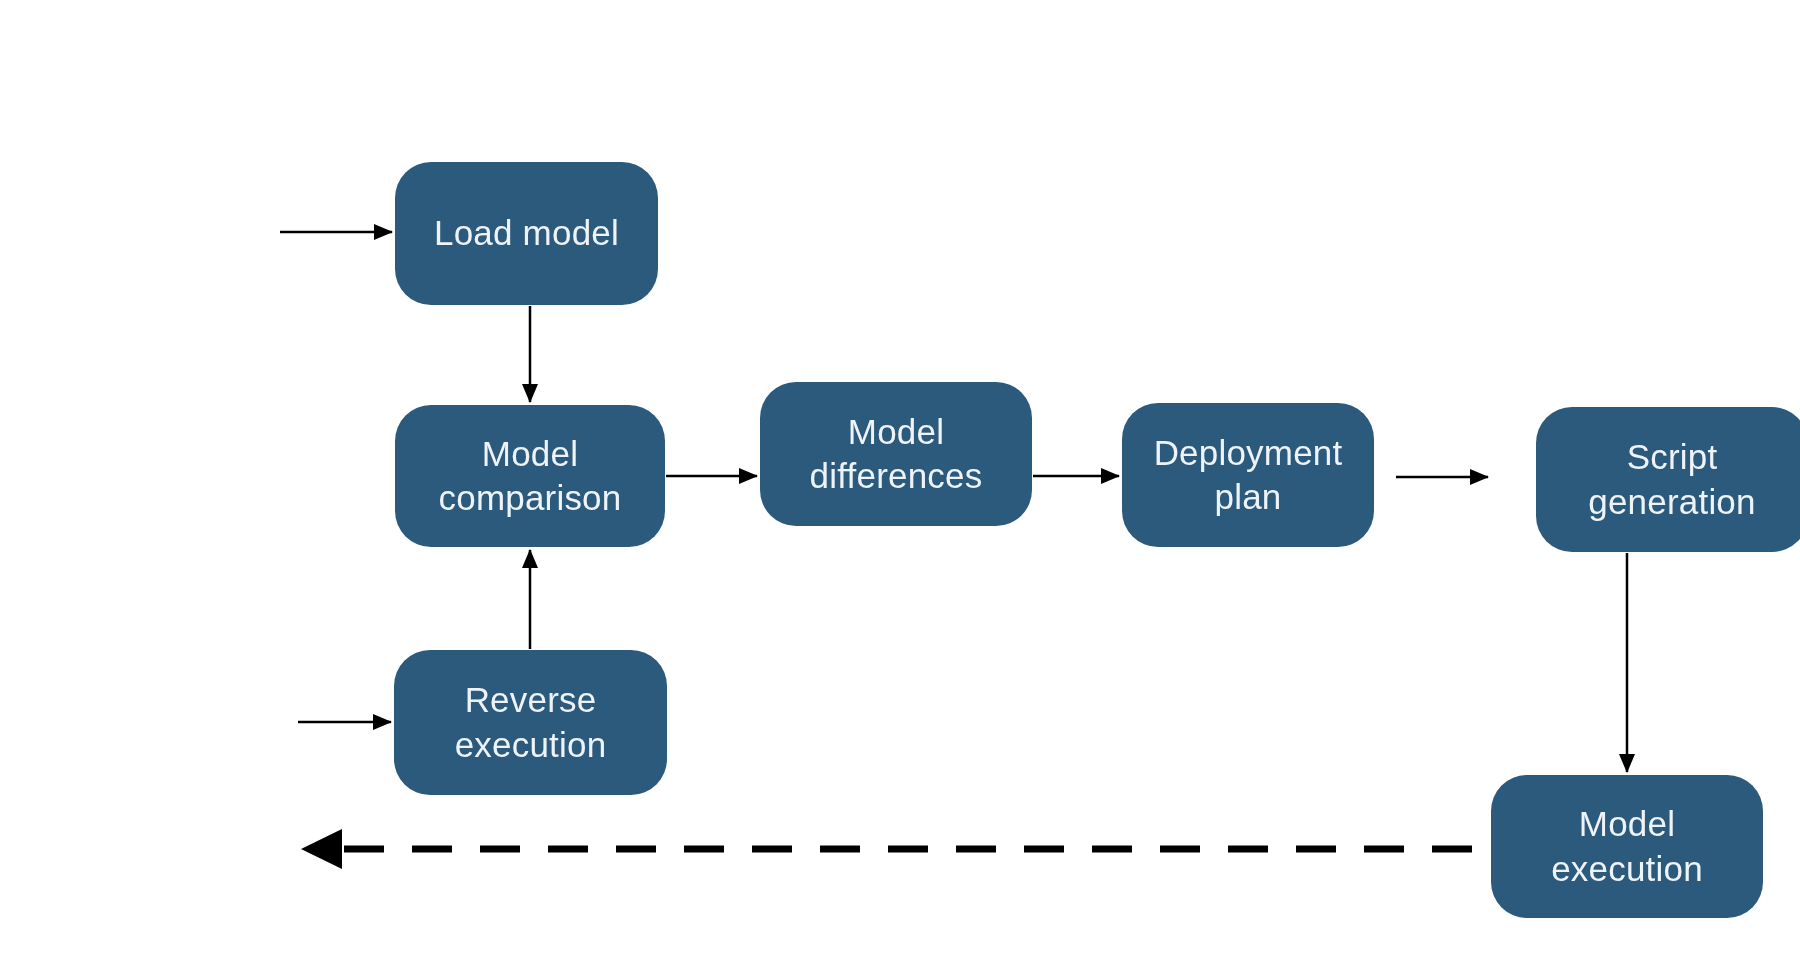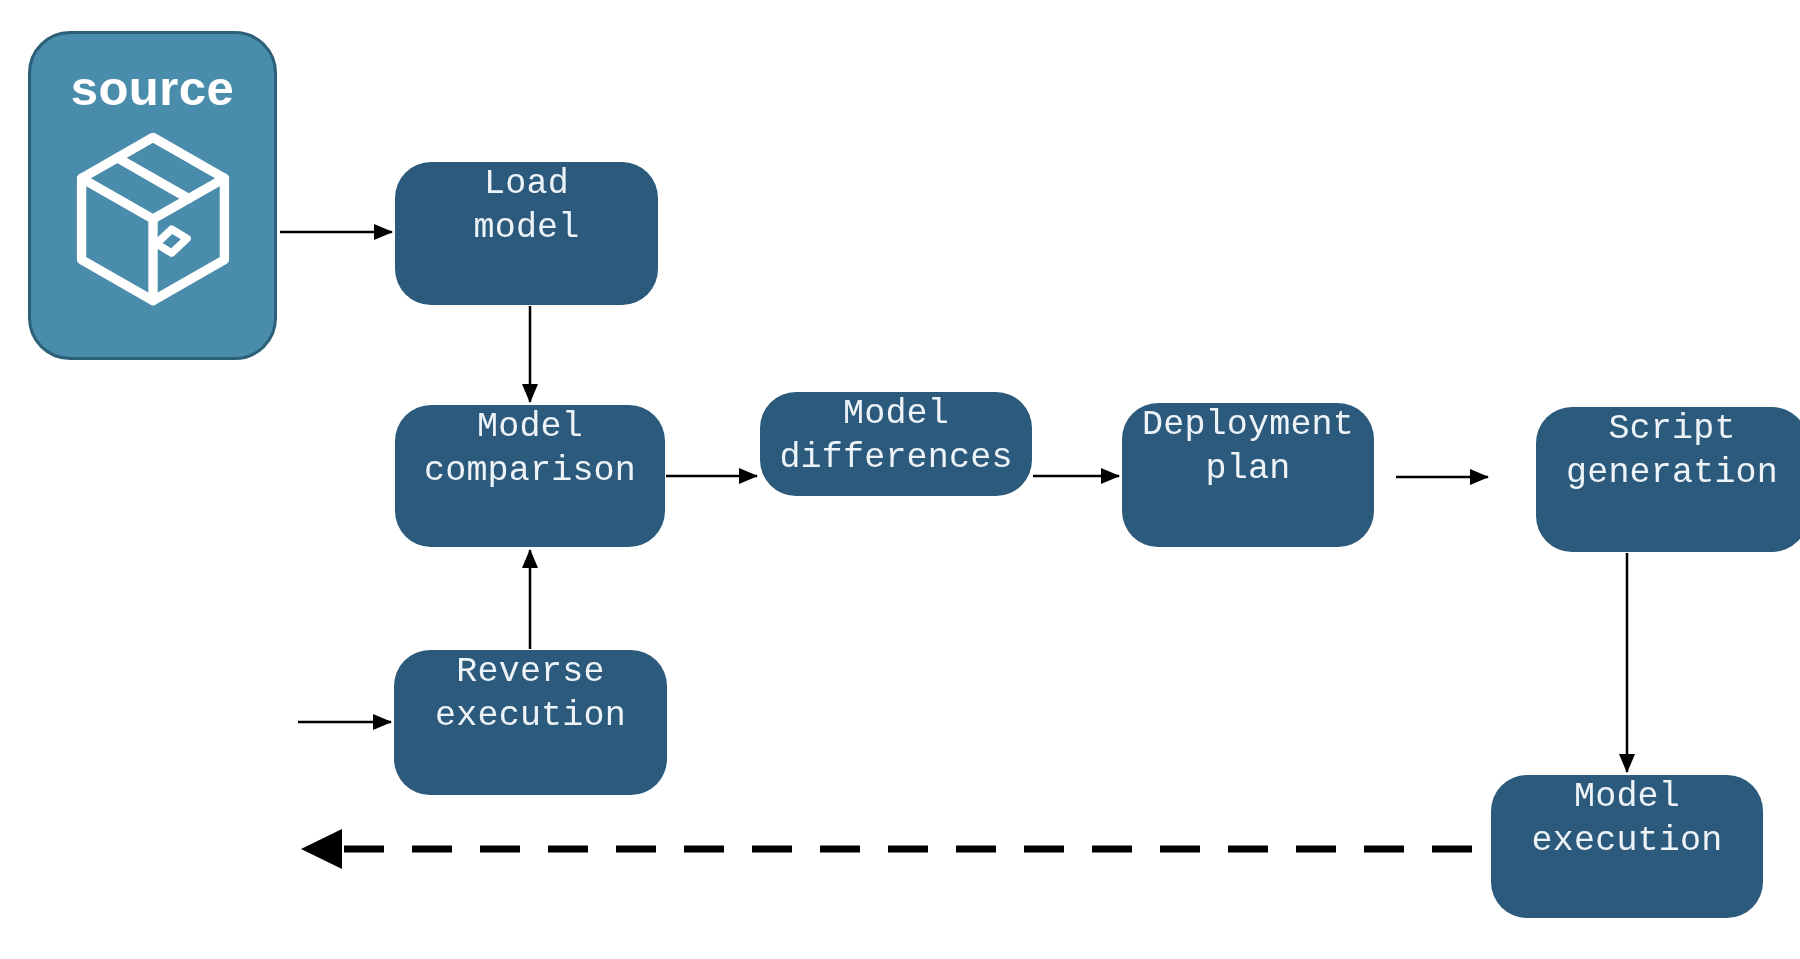--- a/index.html
+++ b/index.html
@@ -10,25 +10,25 @@
     background: var(--page-bg, #ffffff);
     font-family: "Liberation Sans", "DejaVu Sans", sans-serif;
     overflow: hidden;
   }
   
   .node {
     position: absolute;
     background: var(--node-fill, #2B5A7C);
     border-radius: 36px;
     display: flex;
+    align-items: center;
     justify-content: center;
     text-align: center;
     box-sizing: border-box;
     padding: 0 34px;
-    font-family: Liberation Mono, monospace;
   }
   .node .label {
     color: var(--node-text, #EEF3F8);
     font-size: 35px;
     line-height: 1.26;
     font-weight: 400;
     letter-spacing: 0.2px;
   }
   
   .endpoint {
@@ -74,41 +74,31 @@
     <line x1="1396" y1="477" x2="1488" y2="477" stroke="#000" stroke-width="2.5" marker-end="url(#arrow)"></line>
     <line x1="1627" y1="553" x2="1627" y2="772" stroke="#000" stroke-width="2.5" marker-end="url(#arrow)"></line>
     <line x1="298" y1="722" x2="391" y2="722" stroke="#000" stroke-width="2.5" marker-end="url(#arrow)"></line>
     <line x1="530" y1="649" x2="530" y2="550" stroke="#000" stroke-width="2.5" marker-end="url(#arrow)"></line>
     <g>
       <line x1="344" y1="849" x2="1491" y2="849" stroke="#000" stroke-width="7" stroke-dasharray="40 28"></line>
       <polygon points="301,849 342,829 342,869" fill="#000"></polygon>
     </g>
   </svg>
 
-  <div class="endpoint" style="left:28px; top:31px; width:249px; height:329px;">
-    <div class="ep-label">source</div>
-    <svg class="ep-icon" width="170" height="178" viewBox="0 0 100 104" fill="none" stroke="#FFFFFF" stroke-width="5.5" stroke-linejoin="round" stroke-linecap="round">
-      <polygon points="50,4 92,28 50,52 8,28"></polygon>
-      <line x1="29" y1="16" x2="71" y2="40"></line>
-      <path d="M8,28 L8,76 L50,100 L92,76 L92,28"></path>
-      <line x1="50" y1="52" x2="50" y2="100"></line>
-      <polygon points="61,58 70,63.5 61,72 52,66.5" stroke-width="4.5"></polygon>
-    </svg>
-  </div>
 
 
   <div class="node" style="left:395px; top:162px; width:263px; height:143px;">
     <div class="label">Load model</div>
   </div>
 
   <div class="node" style="left:395px; top:405px; width:270px; height:142px;">
     <div class="label">Model comparison</div>
   </div>
 
-  <div class="node" style="left:760px; top:392px; width:272px; height:104px;">
+  <div class="node" style="left:760px; top:382px; width:272px; height:144px;">
     <div class="label">Model differences</div>
   </div>
 
   <div class="node" style="left:1122px; top:403px; width:252px; height:144px;">
     <div class="label">Deployment plan</div>
   </div>
 
   <div class="node" style="left:1536px; top:407px; width:272px; height:145px;">
     <div class="label">Script generation</div>
   </div>

